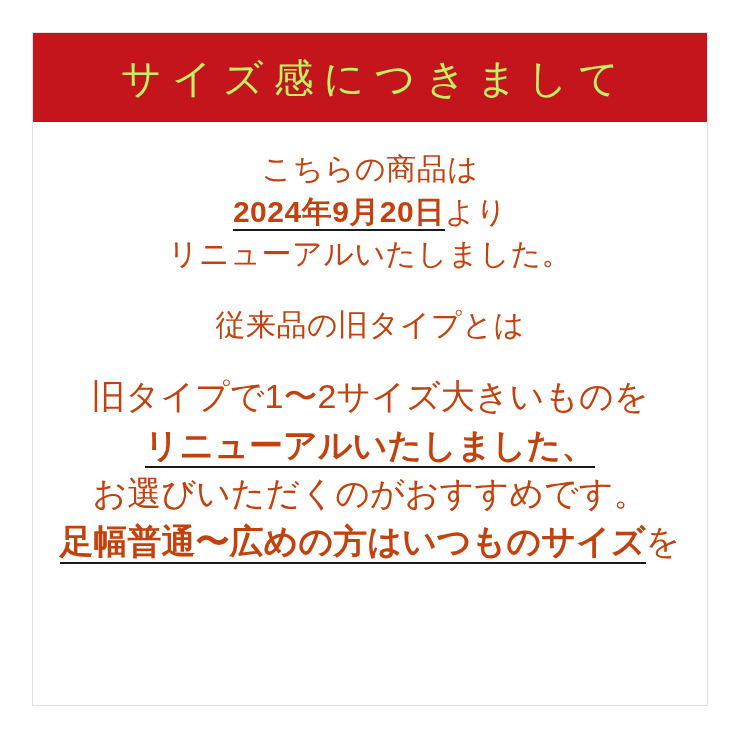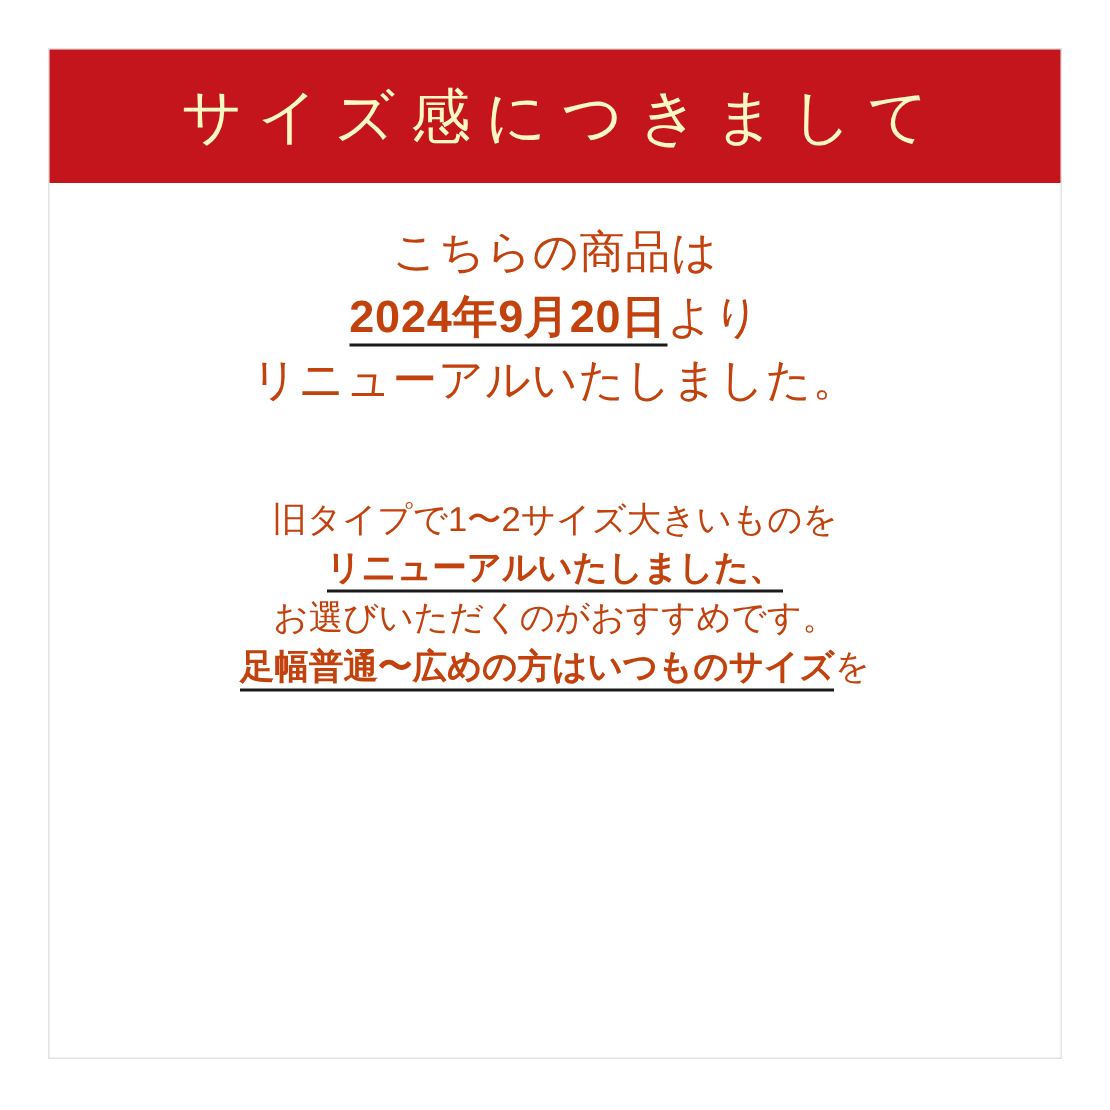--- a/index.html
+++ b/index.html
@@ -30,21 +30,21 @@
     border: 1px solid #e2e2e2;
     box-sizing: border-box;
     background: #ffffff;
     display: flex;
     flex-direction: column;
     align-items: stretch;
   }
 
   .banner {
     background: #c4151c;
-    color: #fef9c3;
+    color: #bef264;
     height: 89px;
     display: flex;
     align-items: center;
     justify-content: center;
     flex: 0 0 auto;
   }
 
   .banner-title {
     font-size: 40px;
     font-weight: 400;
@@ -87,21 +87,21 @@
 
   .u {
     border-bottom: 2px solid #1a1a1a;
     padding-bottom: 1px;
   }
 
   .gap-1 { height: 28px; }
   .gap-2 { height: 26px; }
 
   .line-sm {
-    font-size: 23px;
+    font-size: 34px;
   }
 
   .underline-strong {
     font-weight: bold;
     border-bottom: 2px solid #1a1a1a;
     padding-bottom: 2px;
   }
 </style>
 </head>
 <body>
@@ -117,20 +117,21 @@
 
       <div class="block">
         <div class="line">こちらの商品は</div>
         <div class="line"><span class="b u">2024年9月20日</span><span>より</span></div>
         <div class="line">リニューアルいたしました。</div>
       </div>
 
       <div class="gap-1"></div>
 
       <div class="block">
+        <div class="line">従来品の旧タイプとは</div>
       </div>
 
       <div class="gap-2"></div>
 
       <div class="block">
         <div class="line line-sm tight">旧タイプで1〜2サイズ大きいものを</div>
         <div class="line line-sm tight"><span class="underline-strong">リニューアルいたしました、</span></div>
         <div class="line line-sm tight">お選びいただくのがおすすめです。</div>
         <div class="line line-sm tight"><span class="underline-strong">足幅普通〜広めの方はいつものサイズ</span><span>を</span></div>
       </div>

